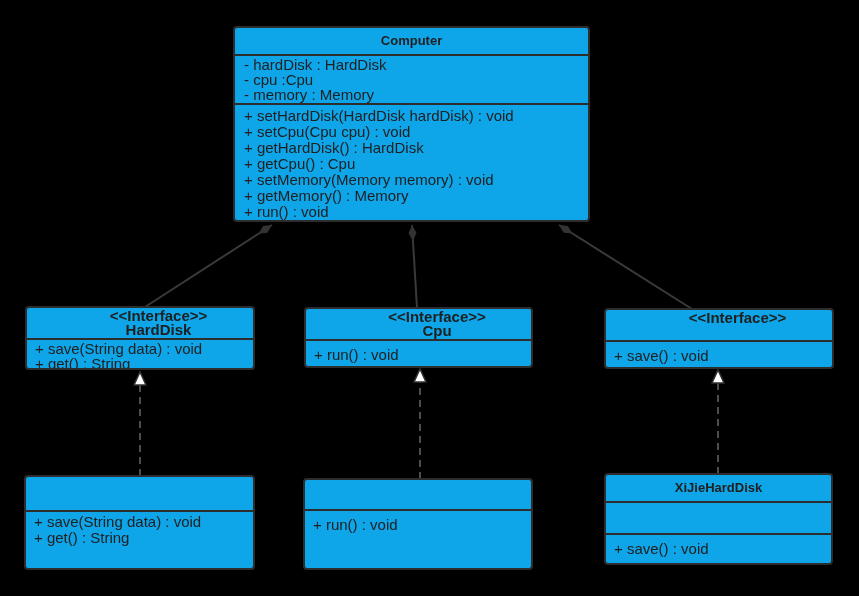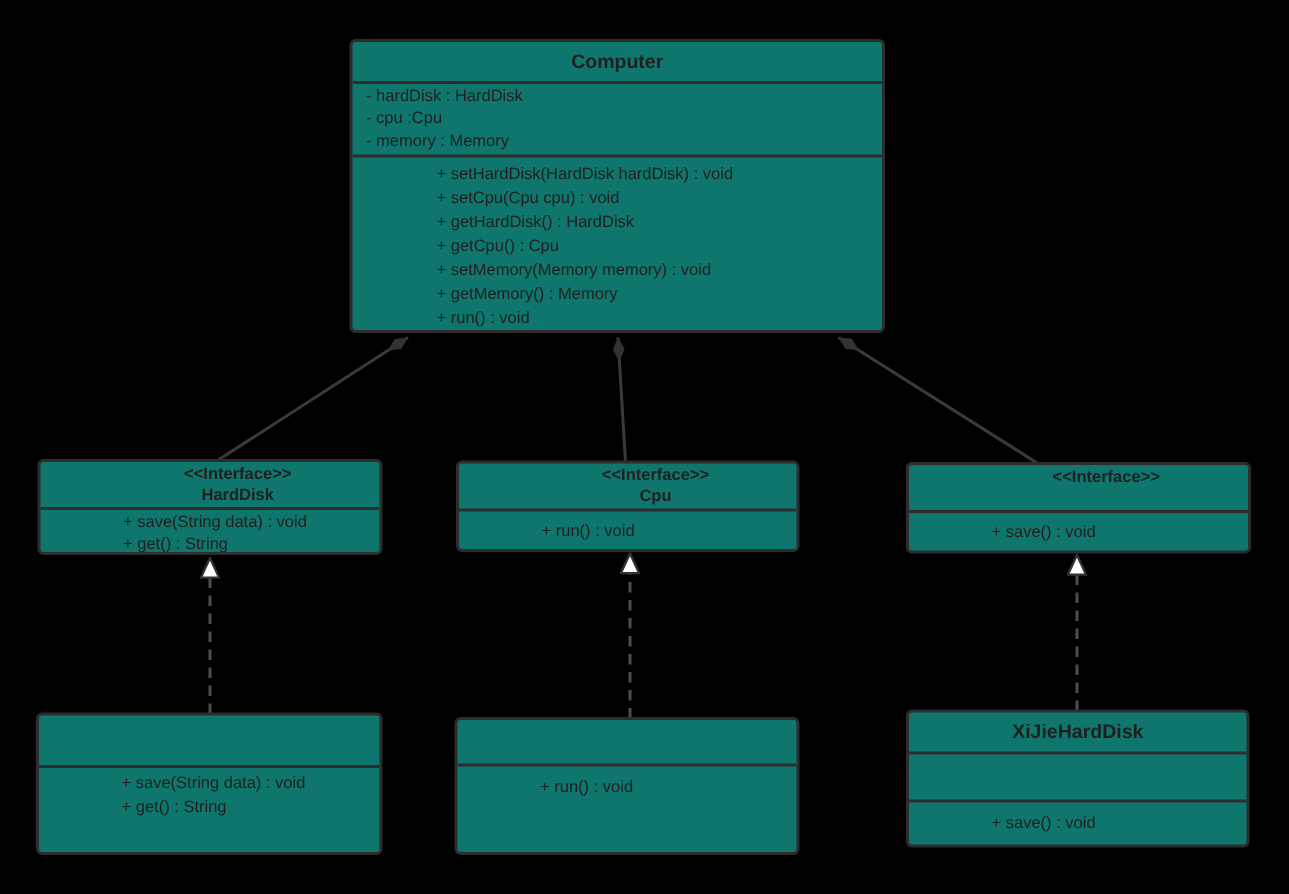--- a/index.html
+++ b/index.html
@@ -13,40 +13,40 @@
     color: #1f1f1f;
   }
   .connectors {
     position: absolute;
     left: 0; top: 0;
     width: 859px; height: 596px;
   }
   .uml-box {
     position: absolute;
     box-sizing: border-box;
-    background: #0f766e;
+    background: #0ea5e9;
     border: 2px solid #2d2d2d;
     border-radius: 4px;
     display: flex;
     flex-direction: column;
     overflow: hidden;
   }
   .cmp {
     box-sizing: border-box;
     border-bottom: 2px solid #2d2d2d;
     overflow: hidden;
   }
-  .cmp:last-child { border-bottom: none; flex: 1; margin-left: 47px; }
+  .cmp:last-child { border-bottom: none; flex: 1; }
   .title {
     font-weight: bold;
     font-size: 13px;
     text-align: center;
   }
   .line {
-    font-size: 11px;
+    font-size: 15px;
     line-height: 16px;
     white-space: nowrap;
   }
   .c { text-align: center; }
 
   
   #box-computer { left: 233px; top: 26px; width: 357px; height: 196px; }
   #box-computer .title { height: 28px; line-height: 26px; }
   #box-computer .attrs { height: 49px; padding: 1px 9px; }
   #box-computer .attrs .line { line-height: 15px; }

